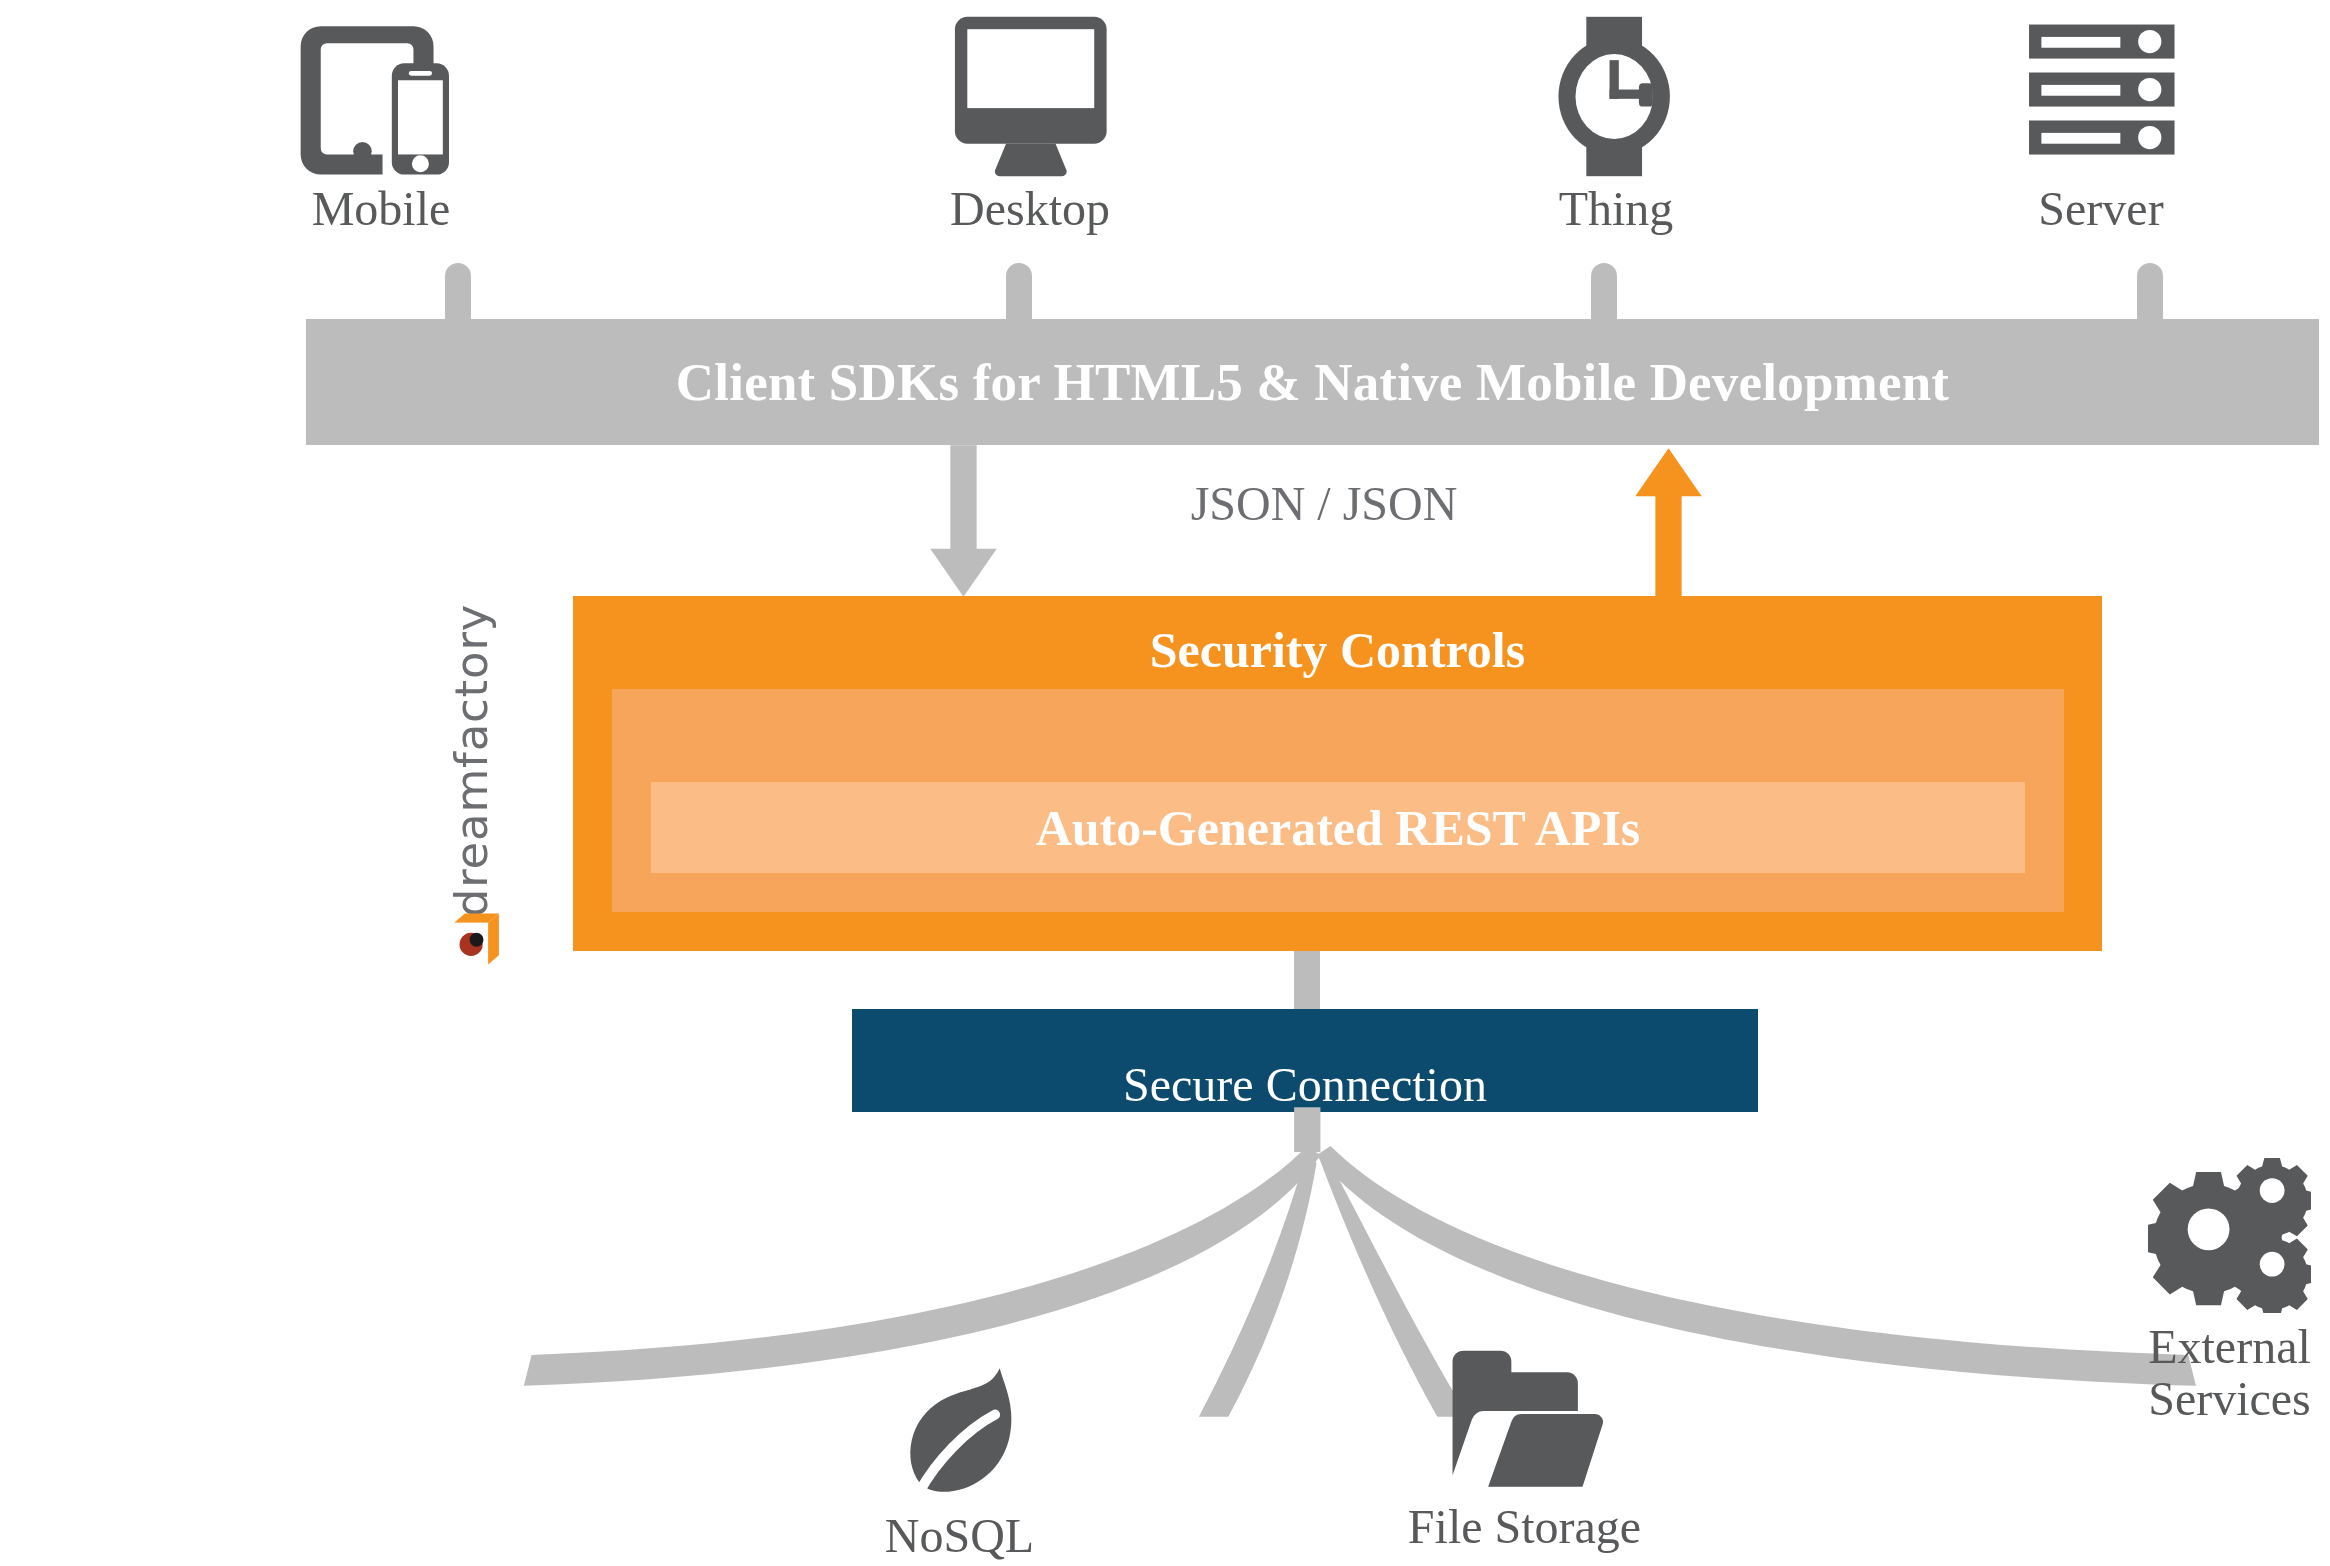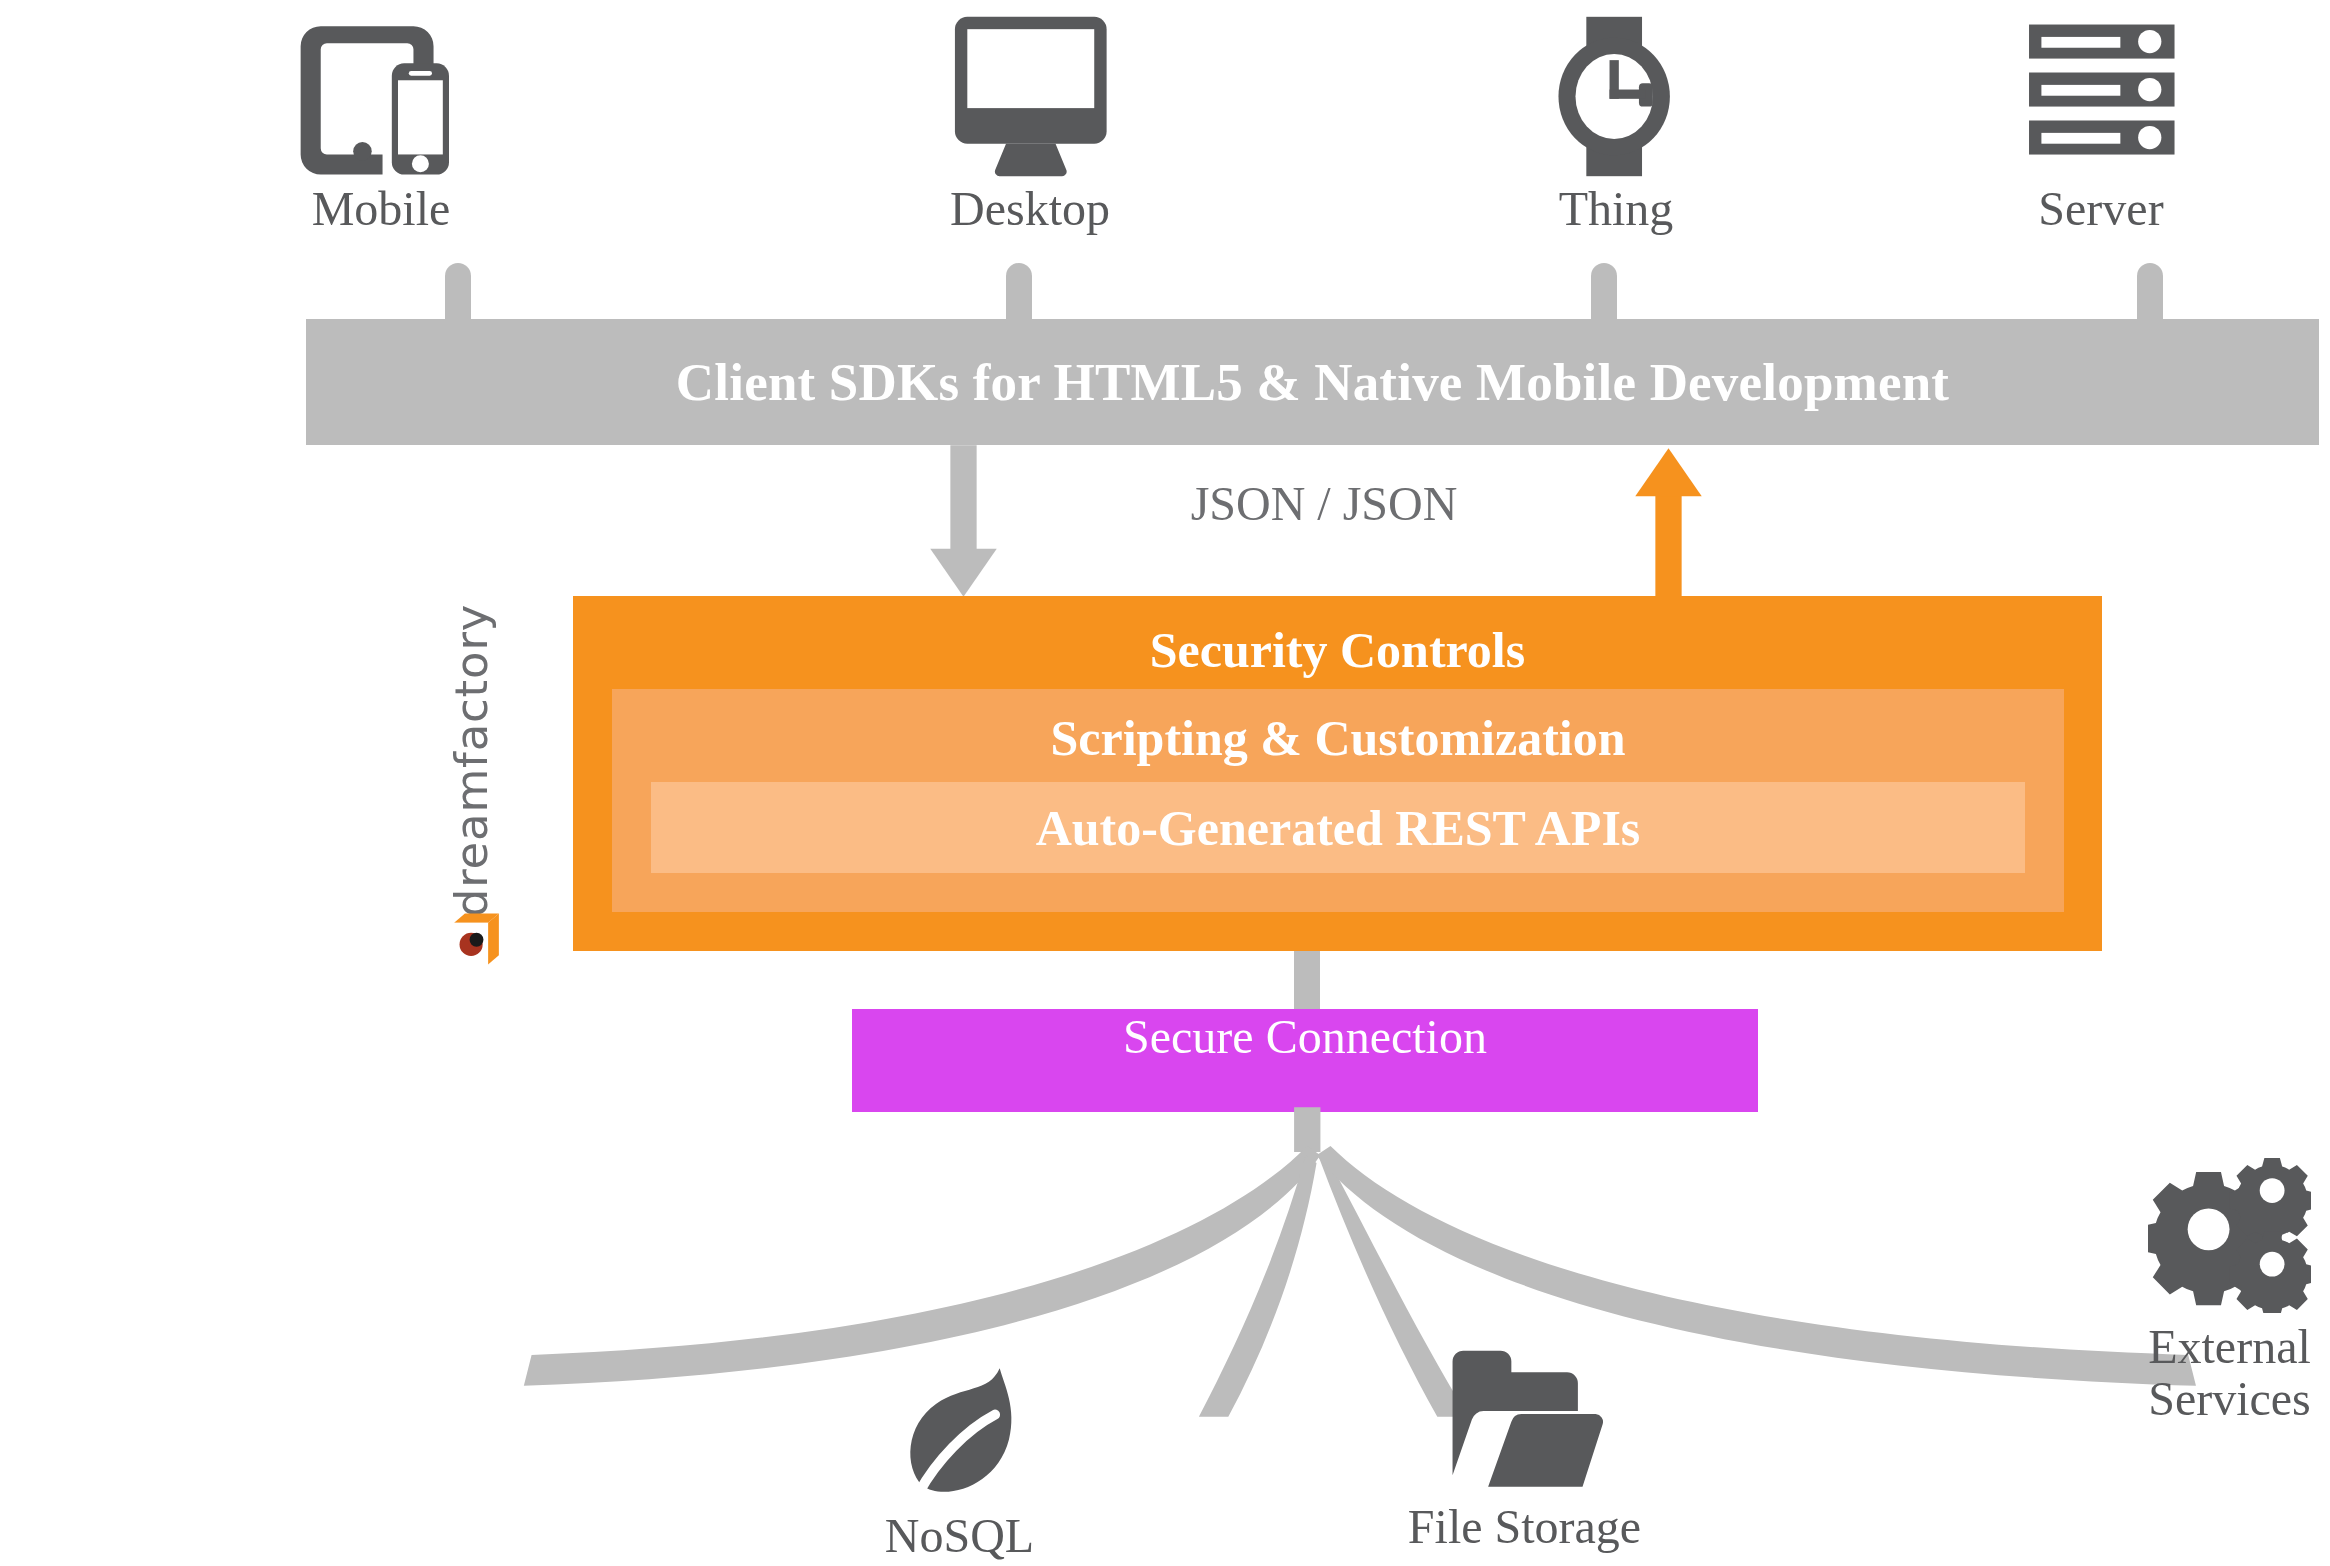--- a/index.html
+++ b/index.html
@@ -161,23 +161,23 @@
     width: 26px;
     height: 62px;
     background: #bcbcbc;
   }
   #secure-bar {
     position: absolute;
     left: 852px;
     top: 1009px;
     width: 906px;
     height: 103px;
-    background: #d946ef;
+    background: #0c4a6e;
     display: flex;
-    align-items: flex-start;
+    align-items: flex-end;
     justify-content: center;
   }
   #secure-bar .bar-text {
     font-size: 48px;
     color: #ffffff;
     white-space: nowrap;
   }
 
   
   #fan {
@@ -306,21 +306,20 @@
         <circle cx="26" cy="42" r="15" fill="#a8331f"></circle>
         <path d="M26 42 a15 15 0 0 1 14 -15 a15 15 0 0 0 -14 15 z" fill="#a8331f"></path>
         <circle cx="33" cy="36" r="9" fill="#1a1a1a"></circle>
       </svg>
     </div>
   </div>
 
   <div id="platform">
     <div class="layer-text" id="t-security">Security Controls</div>
     <div id="layer-2">
-      <div class="layer-text" id="t-script">Scripting &amp; Customization</div>
       <div id="layer-3">
         <div class="layer-text" id="t-api">Auto-Generated REST APIs</div>
       </div>
     </div>
   </div>
 
   <div id="sc-stem"></div>
   <div id="secure-bar">
     <span class="bar-text">Secure Connection</span>
   </div>

